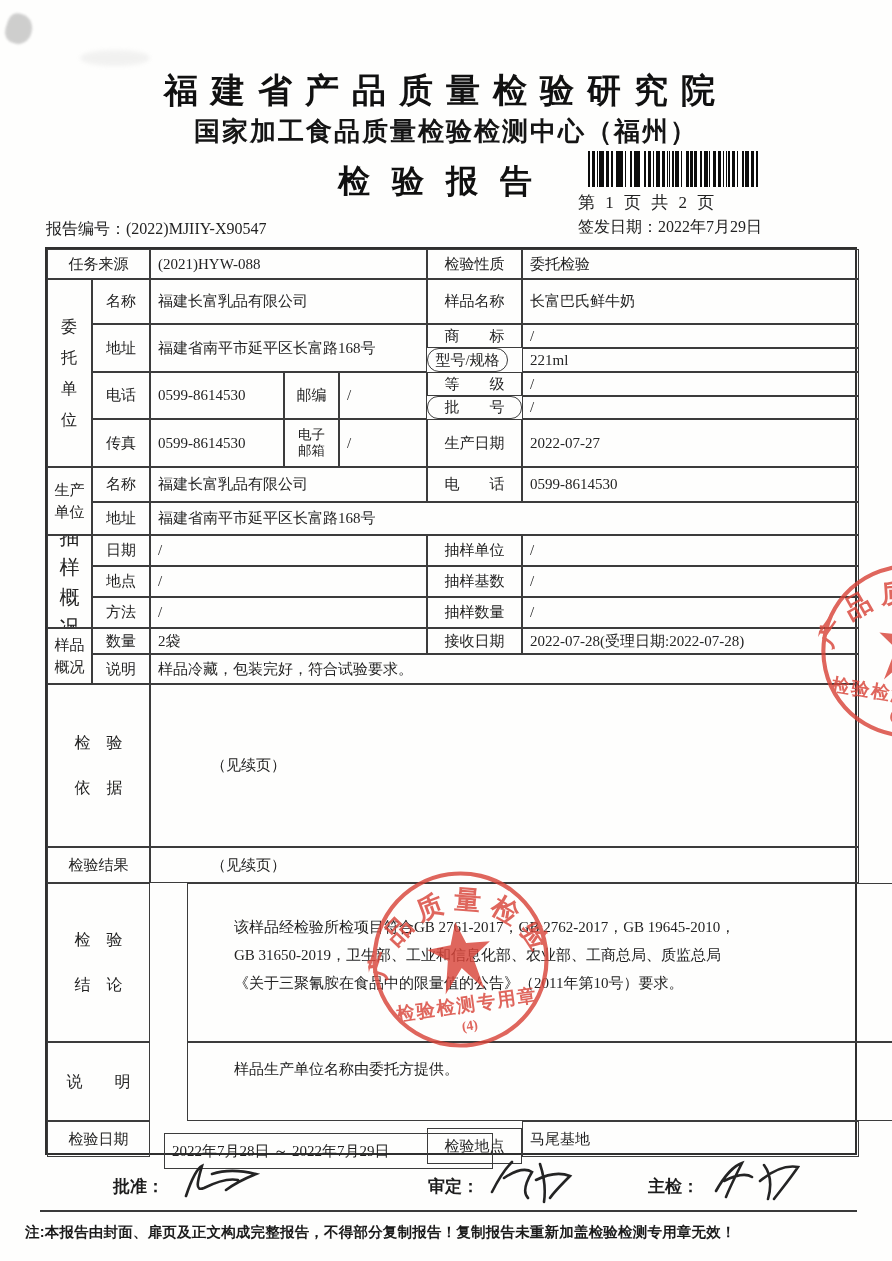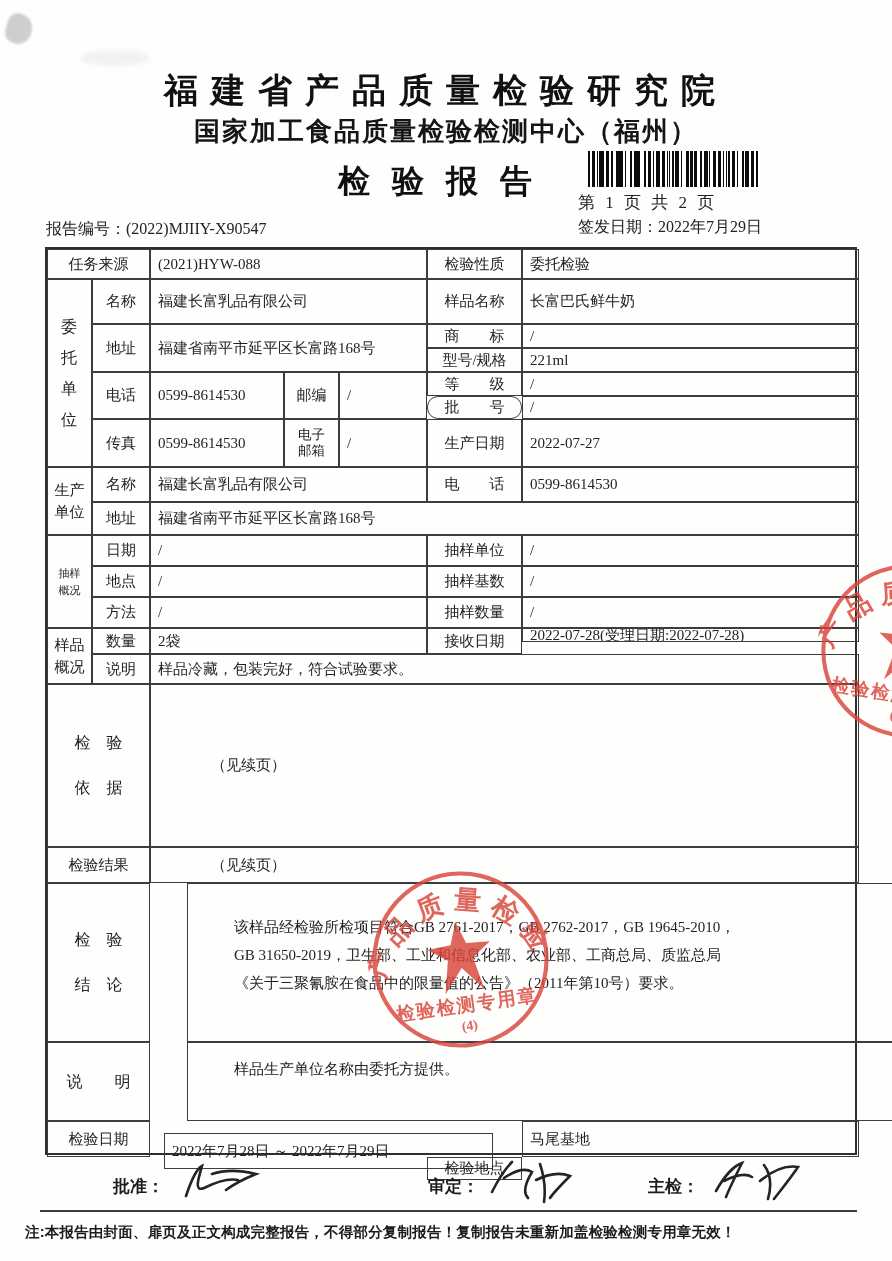--- a/index.html
+++ b/index.html
@@ -100,21 +100,21 @@
 位</div>
     <div class="cell lab" style="left:45px;top:30px;width:58px;height:45px;">名称</div>
     <div class="cell" style="left:103px;top:30px;width:277px;height:45px;">福建长富乳品有限公司</div>
     <div class="cell lab" style="left:380px;top:30px;width:95px;height:45px;">样品名称</div>
     <div class="cell" style="left:475px;top:30px;width:337px;height:45px;">长富巴氏鲜牛奶</div>
 
     <div class="cell lab" style="left:45px;top:75px;width:58px;height:48px;">地址</div>
     <div class="cell" style="left:103px;top:75px;width:277px;height:48px;">福建省南平市延平区长富路168号</div>
     <div class="cell lab" style="left:380px;top:75px;width:95px;height:24px;">商　　标</div>
     <div class="cell" style="left:475px;top:75px;width:337px;height:24px;">/</div>
-    <div class="cell lab" style="left:380px;top:99px;width:95px;height:24px;">型号/规格</div>
+    <div class="cell lab" style="left:380px;top:99px;width:81px;height:24px;border-radius:12px;">型号/规格</div>
     <div class="cell" style="left:475px;top:99px;width:337px;height:24px;text-align:right;">221ml</div>
 
     <div class="cell lab" style="left:45px;top:123px;width:58px;height:47px;">电话</div>
     <div class="cell" style="left:103px;top:123px;width:134px;height:47px;">0599-8614530</div>
     <div class="cell lab" style="left:237px;top:123px;width:55px;height:47px;">邮编</div>
     <div class="cell" style="left:292px;top:123px;width:88px;height:47px;">/</div>
     <div class="cell lab" style="left:380px;top:123px;width:95px;height:24px;">等　　级</div>
     <div class="cell" style="left:475px;top:123px;width:337px;height:24px;">/</div>
     <div class="cell lab" style="left:380px;top:147px;width:95px;height:23px;border-radius:11px;">批　　号</div>
     <div class="cell" style="left:475px;top:147px;width:337px;height:23px;">/</div>
@@ -129,41 +129,41 @@
 
     <div class="cell lab sm pre" style="left:0;top:218px;width:45px;height:68px;font-size:15px;line-height:1.5;">生产
 单位</div>
     <div class="cell lab" style="left:45px;top:218px;width:58px;height:35px;">名称</div>
     <div class="cell" style="left:103px;top:218px;width:277px;height:35px;">福建长富乳品有限公司</div>
     <div class="cell lab" style="left:380px;top:218px;width:95px;height:35px;">电　　话</div>
     <div class="cell" style="left:475px;top:218px;width:337px;height:35px;">0599-8614530</div>
     <div class="cell lab" style="left:45px;top:253px;width:58px;height:33px;">地址</div>
     <div class="cell" style="left:103px;top:253px;width:709px;height:33px;">福建省南平市延平区长富路168号</div>
 
-    <div class="cell lab sm pre" style="left:0;top:286px;width:45px;height:93px;font-size:11px;line-height:1.5;">抽样
+    <div class="cell lab sm pre" style="left:0;top:286px;width:45px;height:93px;font-size:20px;line-height:1.5;">抽样
 概况</div>
     <div class="cell lab" style="left:45px;top:286px;width:58px;height:31px;">日期</div>
     <div class="cell" style="left:103px;top:286px;width:277px;height:31px;">/</div>
     <div class="cell lab" style="left:380px;top:286px;width:95px;height:31px;">抽样单位</div>
     <div class="cell" style="left:475px;top:286px;width:337px;height:31px;">/</div>
     <div class="cell lab" style="left:45px;top:317px;width:58px;height:31px;">地点</div>
     <div class="cell" style="left:103px;top:317px;width:277px;height:31px;">/</div>
     <div class="cell lab" style="left:380px;top:317px;width:95px;height:31px;">抽样基数</div>
     <div class="cell" style="left:475px;top:317px;width:337px;height:31px;">/</div>
     <div class="cell lab" style="left:45px;top:348px;width:58px;height:31px;">方法</div>
     <div class="cell" style="left:103px;top:348px;width:277px;height:31px;">/</div>
     <div class="cell lab" style="left:380px;top:348px;width:95px;height:31px;">抽样数量</div>
     <div class="cell" style="left:475px;top:348px;width:337px;height:31px;">/</div>
 
     <div class="cell lab sm pre" style="left:0;top:379px;width:45px;height:56px;font-size:15px;line-height:1.5;">样品
 概况</div>
     <div class="cell lab" style="left:45px;top:379px;width:58px;height:26px;">数量</div>
     <div class="cell" style="left:103px;top:379px;width:277px;height:26px;">2袋</div>
     <div class="cell lab" style="left:380px;top:379px;width:95px;height:26px;">接收日期</div>
-    <div class="cell" style="left:475px;top:379px;width:337px;height:14px;">2022-07-28(受理日期:2022-07-28)</div>
+    <div class="cell" style="left:475px;top:379px;width:337px;height:26px;">2022-07-28(受理日期:2022-07-28)</div>
     <div class="cell lab" style="left:45px;top:405px;width:58px;height:30px;">说明</div>
     <div class="cell" style="left:103px;top:405px;width:709px;height:30px;">样品冷藏，包装完好，符合试验要求。</div>
 
     <div class="cell lab pre" style="left:0;top:435px;width:103px;height:163px;line-height:2.8;font-size:16px;">检　验
 依　据</div>
     <div class="cell padL" style="left:103px;top:435px;width:709px;height:163px;">（见续页）</div>
 
     <div class="cell lab" style="left:0;top:598px;width:103px;height:36px;">检验结果</div>
     <div class="cell padL" style="left:103px;top:598px;width:709px;height:36px;">（见续页）</div>
 
@@ -171,21 +171,21 @@
 结　论</div>
     <div class="cell pre concl top-align padM" style="left:103px;top:634px;width:709px;height:159px;padding-top:30px;">该样品经检验所检项目符合GB 2761-2017，GB 2762-2017，GB 19645-2010，
 GB 31650-2019，卫生部、工业和信息化部、农业部、工商总局、质监总局
 《关于三聚氰胺在食品中的限量值的公告》（2011年第10号）要求。</div>
 
     <div class="cell top-align padM" style="left:103px;top:793px;width:709px;height:79px;padding-top:16px;">样品生产单位名称由委托方提供。</div>
     <div class="cell lab" style="left:0;top:793px;width:103px;height:79px;font-size:16px;">说　　明</div>
 
     <div class="cell lab" style="left:0;top:872px;width:103px;height:36px;">检验日期</div>
     <div class="cell" style="left:103px;top:884px;width:329px;height:36px;margin-left:14px;">2022年7月28日  ～  2022年7月29日</div>
-    <div class="cell lab" style="left:380px;top:908px;width:95px;height:23px;">检验地点</div>
+    <div class="cell lab" style="left:380px;top:879px;width:95px;height:36px;">检验地点</div>
     <div class="cell" style="left:475px;top:872px;width:337px;height:36px;">马尾基地</div>
   </div>
 
   <svg class="abs stamp" style="left:368px;top:867px;transform:rotate(-8deg);" width="185" height="185" viewBox="0 0 200 200">
     <circle cx="100" cy="100" r="93" fill="none" stroke="#d9453a" stroke-width="4.5"></circle>
     <path id="arc1" d="M 16,118 A 85,85 0 0 1 184,118" fill="none"></path>
     <text fill="#d9453a" font-size="29" font-weight="bold" letter-spacing="9" font-family="'Liberation Sans',sans-serif">
       <textPath href="#arc1" startOffset="50%" text-anchor="middle">产品质量检验</textPath>
     </text>
     <polygon fill="#d9453a" points="100,59 108.5,83.3 134.2,84.9 113.7,99.4 121.2,135.2 100,109.4 78.8,135.2 86.3,99.4 65.8,84.9 91.5,83.3"></polygon>

